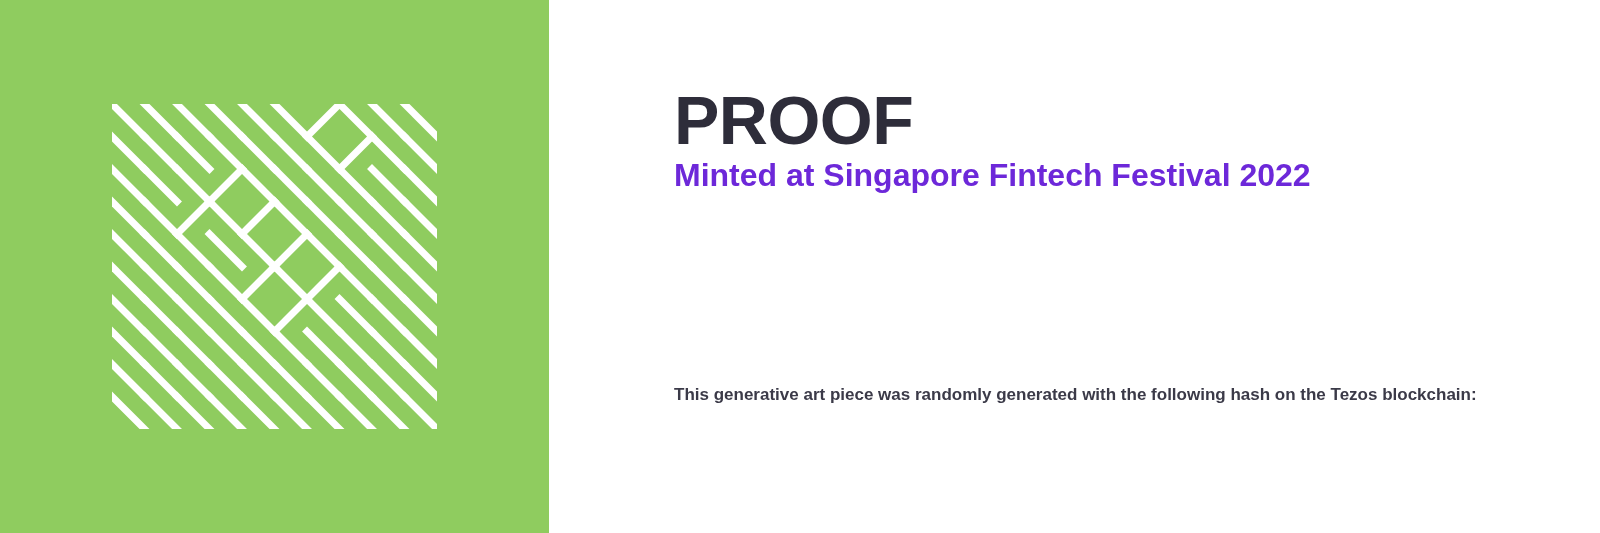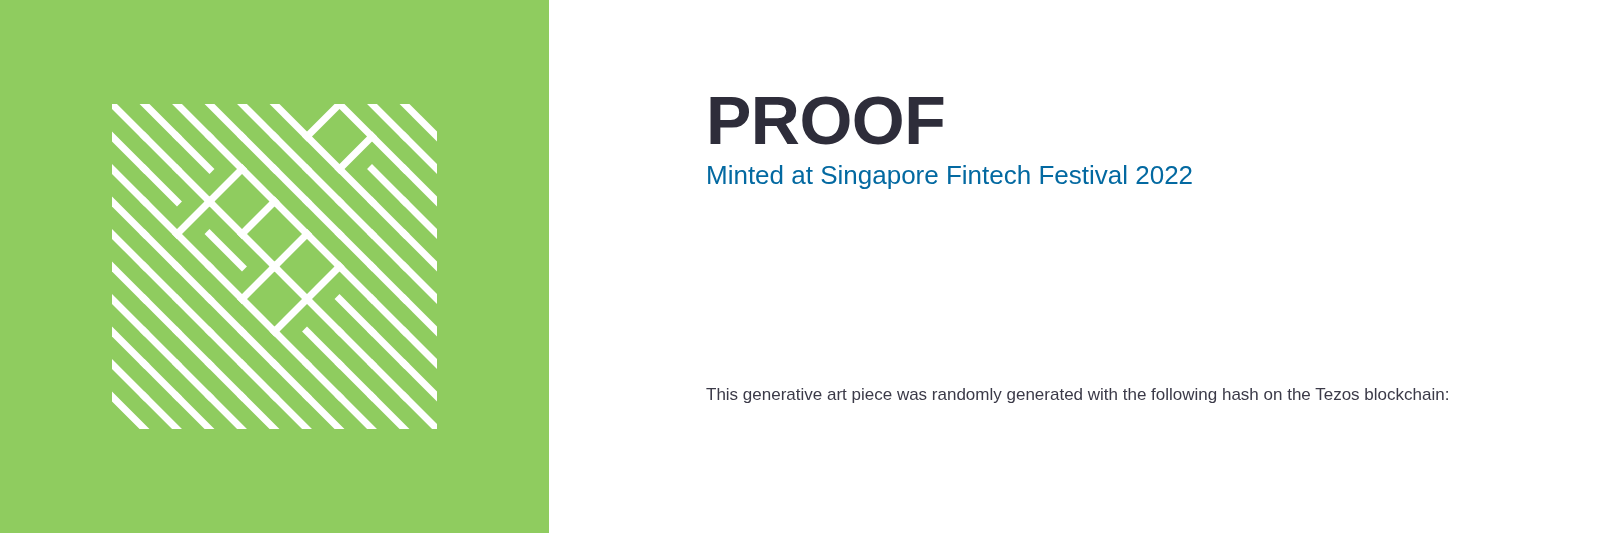--- a/index.html
+++ b/index.html
@@ -36,57 +36,56 @@
     height: 325px;
     display: block;
   }
 
   
   .text-panel {
     position: relative;
     flex: 1 1 auto;
     height: 533px;
     background: #ffffff;
-    margin-left: 32px;
   }
 
   .title-block {
     position: absolute;
     left: 125px;
     top: 86px;
     width: 860px;
   }
   .title-line {
     font-size: 68px;
     line-height: 68px;
     font-weight: 700;
     letter-spacing: -0.5px;
     color: #2e2d3a;
     margin: 0;
     white-space: nowrap;
   }
   .subtitle {
-    font-size: 26px;
+    font-size: 32px;
     line-height: 30px;
-    font-weight: 400;
-    color: #0369a1;
+    font-weight: 700;
+    color: #6d28d9;
     margin: 6px 0 0 0;
     white-space: nowrap;
   }
 
   .body-block {
     position: absolute;
     left: 125px;
     top: 383px;
     width: 830px;
   }
   .body-line {
     font-size: 17px;
     line-height: 24px;
-    font-weight: 400;
+    font-weight: 700;
     color: #3b3a48;
     margin: 0;
     white-space: nowrap;
   }
 </style>
 </head>
 <body>
 
 <div class="certificate">
 

